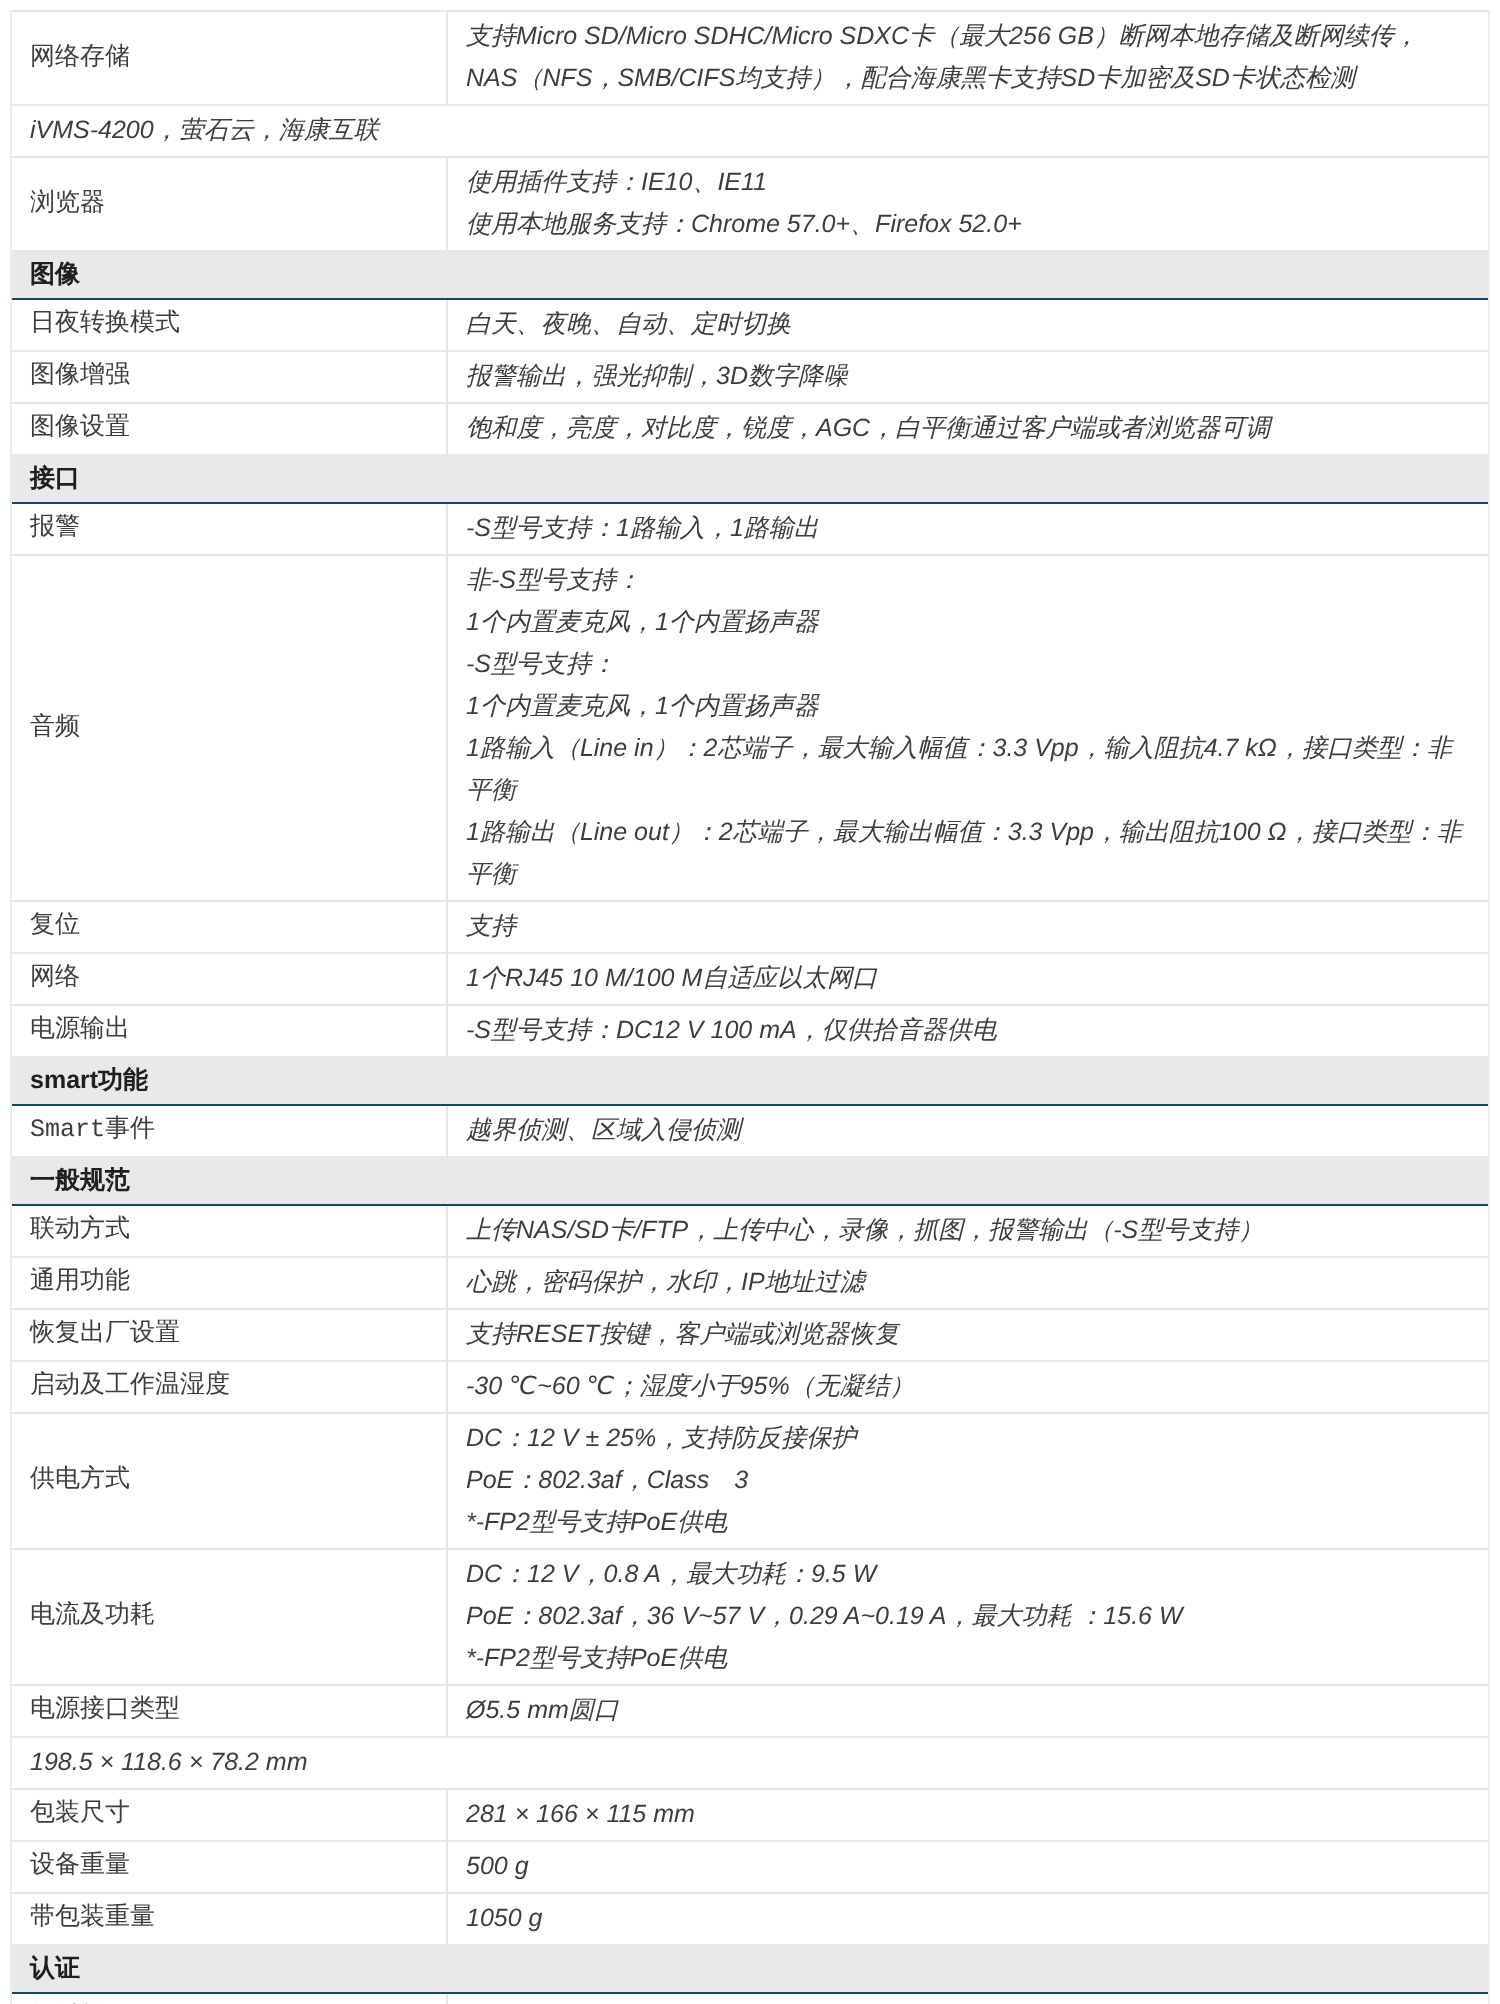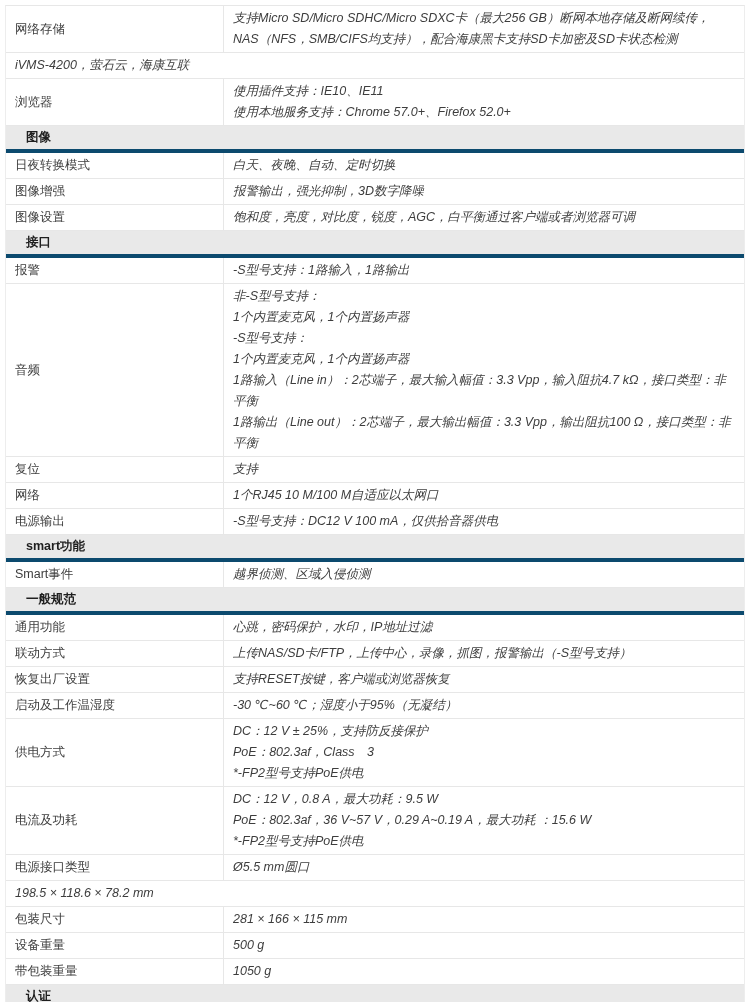--- a/index.html
+++ b/index.html
@@ -33,35 +33,36 @@
     width: 218px;
     box-sizing: border-box;
     border-right: 1px solid #e7e7e7;
     padding: 2px 10px 2px 9px;
     display: flex;
     align-items: center;
   }
   .label-text {
     line-height: 21px;
     white-space: pre-wrap;
+    font-family: Liberation Mono, monospace;
   }
   .value-cell {
     flex: 1 1 auto;
     box-sizing: border-box;
     padding: 2px 10px 2px 9px;
     font-style: italic;
   }
   .value-line {
     line-height: 21px;
     white-space: pre-wrap;
   }
   .section-row {
     background: #e9e9e9;
-    border-bottom: 4px solid #0c4a6e;
-    padding: 3px 10px 3px 20px;
+    border-bottom: 1px solid #0c4a6e;
+    padding: 3px 10px 3px 9px;
   }
   .section-title {
     font-weight: bold;
     color: #1f1f1f;
     line-height: 17px;
     font-size: 12.5px;
   }
 </style>
 </head>
 <body>
@@ -165,32 +166,32 @@
       <div class="label-cell">
         <span class="label-text">Smart事件</span>
       </div>
       <div class="value-cell">
         <div class="value-line">越界侦测、区域入侵侦测</div>
       </div>
     </div>
     <div class="section-row"><span class="section-title">一般规范</span></div>
     <div class="spec-row">
       <div class="label-cell">
+        <span class="label-text">联动方式</span>
+      </div>
+      <div class="value-cell">
+        <div class="value-line">上传NAS/SD卡/FTP，上传中心，录像，抓图，报警输出（-S型号支持）</div>
+      </div>
+    </div>
+    <div class="spec-row">
+      <div class="label-cell">
         <span class="label-text">通用功能</span>
       </div>
       <div class="value-cell">
         <div class="value-line">心跳，密码保护，水印，IP地址过滤</div>
-      </div>
-    </div>
-    <div class="spec-row">
-      <div class="label-cell">
-        <span class="label-text">联动方式</span>
-      </div>
-      <div class="value-cell">
-        <div class="value-line">上传NAS/SD卡/FTP，上传中心，录像，抓图，报警输出（-S型号支持）</div>
       </div>
     </div>
     <div class="spec-row">
       <div class="label-cell">
         <span class="label-text">恢复出厂设置</span>
       </div>
       <div class="value-cell">
         <div class="value-line">支持RESET按键，客户端或浏览器恢复</div>
       </div>
     </div>

